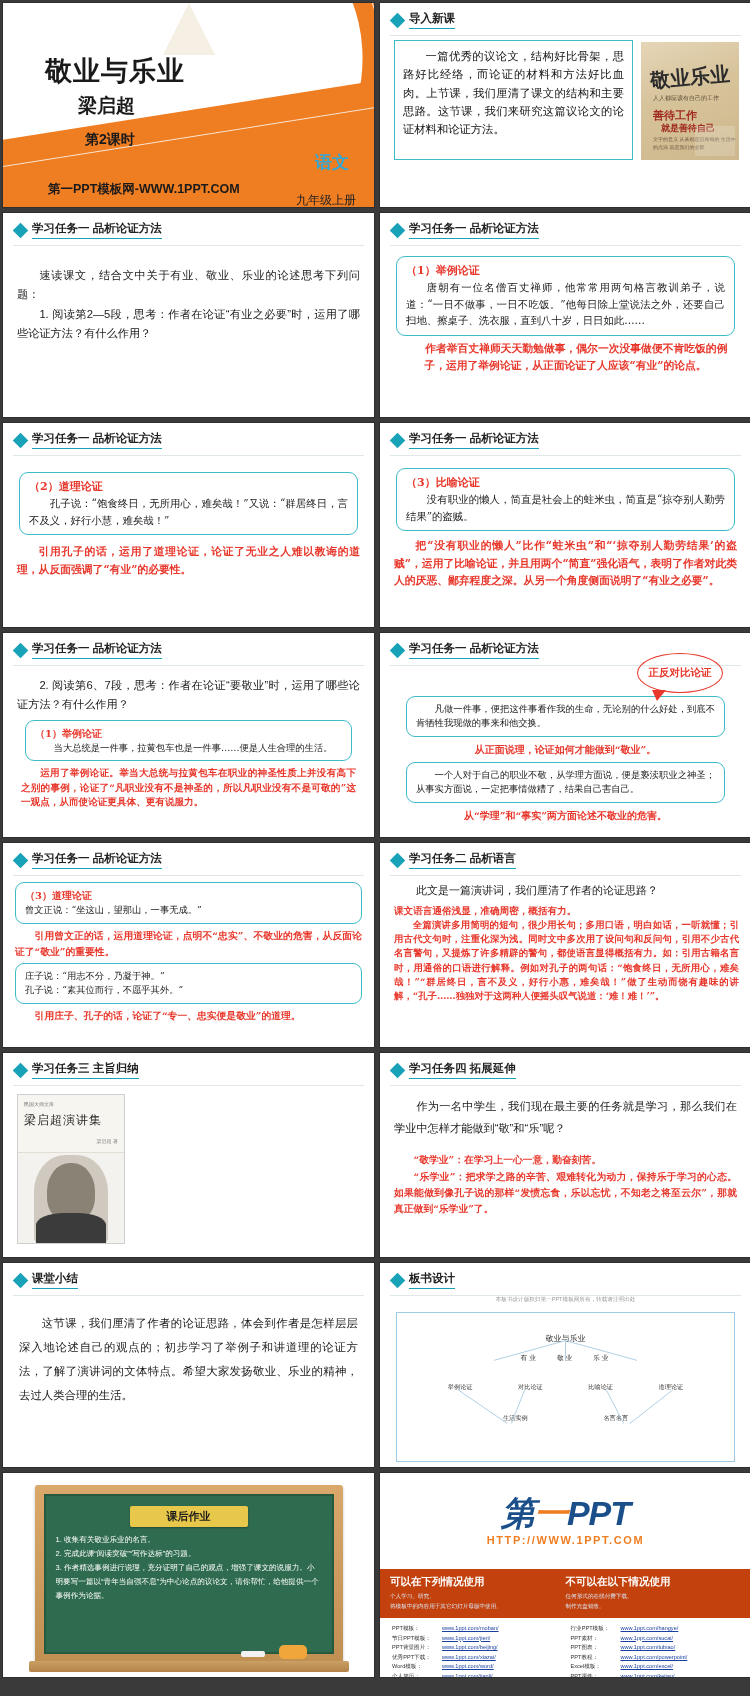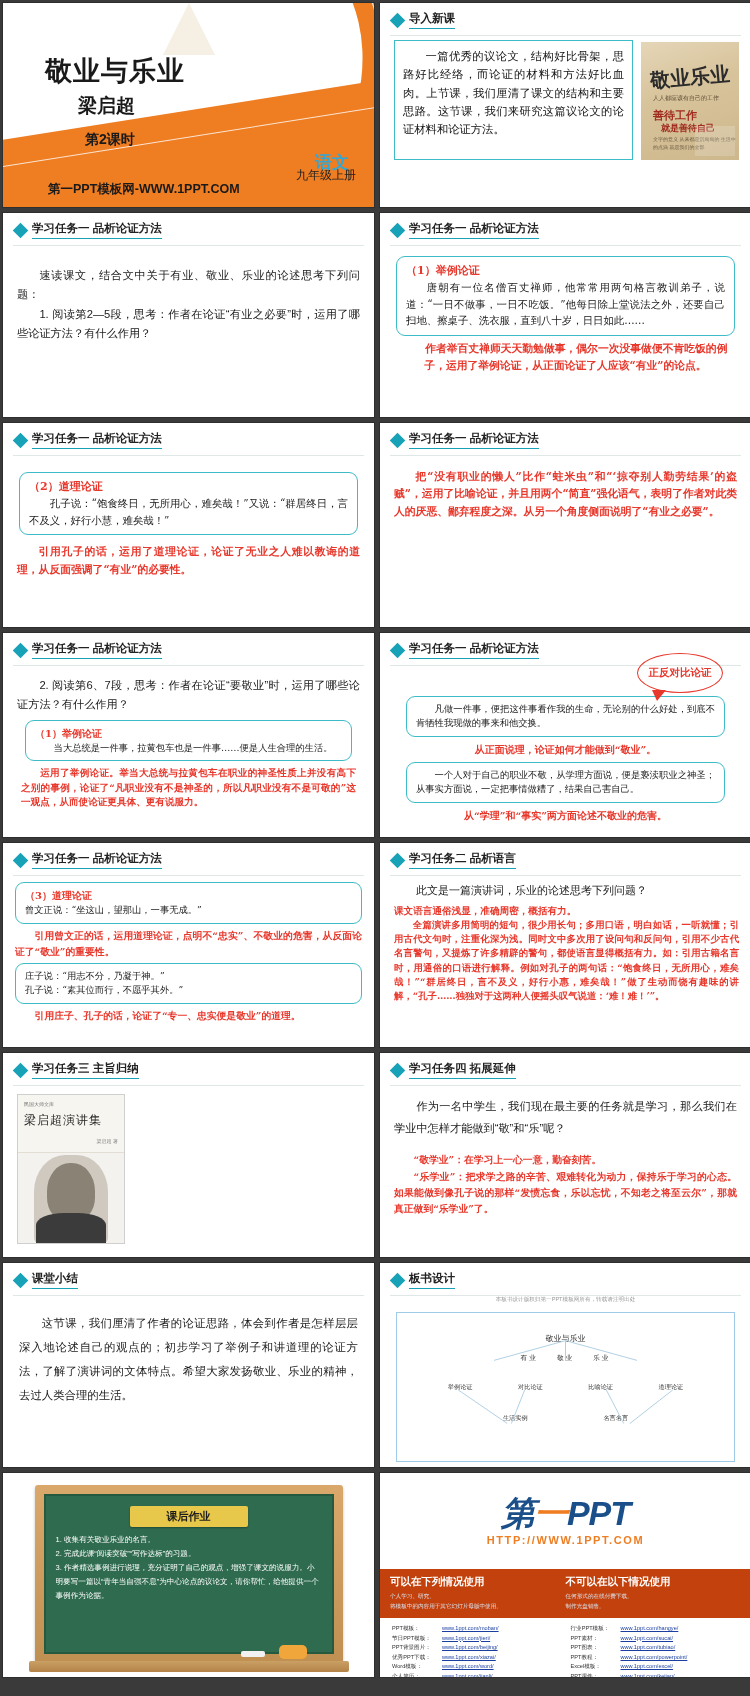--- a/index.html
+++ b/index.html
@@ -50,21 +50,21 @@
   }
   .band-bottom::after{
     content:""; position:absolute; left:0; top:26px; width:100%; height:1px;
     background: rgba(255,255,255,.8);
   }
   .title-main { position:absolute; left:42px; top:50px; font-size:27px; font-weight:bold; color:#1a1a1a; letter-spacing:1px;}
   .title-author { position:absolute; left:75px; top:90px; font-size:19px; font-weight:bold; color:#1a1a1a;}
   .title-lesson { position:absolute; left:82px; top:128px; font-size:14px; font-weight:bold; color:#1a1a1a;}
   .title-site { position:absolute; left:45px; top:178px; font-size:12.5px; font-weight:bold; color:#1a1a1a; z-index:5;text-align:right;}
   .title-subject { position:absolute; right:25px; top:148px; font-size:17px; color:#2fa8d8; font-weight:bold; z-index:5;}
-  .title-grade { position:absolute; right:18px; top:164px; font-size:12px; color:#222; z-index:5;}
+  .title-grade { position:absolute; right:18px; top:189px; font-size:12px; color:#222; z-index:5;}
   .tri-deco{ position:absolute; left:160px; top:0px; width:0;height:0;
     border-left:26px solid transparent; border-right:26px solid transparent;
     border-bottom:52px solid #f6efe3; }
 
   
   .hdr {
     display:flex; align-items:center; gap:6px;
     padding: 8px 0 4px 12px;
   }
   .diamond {
@@ -292,20 +292,24 @@
     </div>
   </div>
 
   <div class="slide">
     <div class="hdr">
       <span class="diamond"></span>
       <span class="hdr-text">学习任务一  品析论证方法</span>
     </div>
     <div class="hdr-rule"></div>
     <div class="body">
+      <div class="box" style="margin-top:6px">
+        <span class="lbl">（3）比喻论证</span>
+        <span class="tx indent">没有职业的懒人，简直是社会上的蛀米虫，简直是“掠夺别人勤劳结果”的盗贼。</span>
+      </div>
       <div class="p-red indent" style="margin-top:6px">把“没有职业的懒人”比作“蛀米虫”和“‘掠夺别人勤劳结果’的盗贼”，运用了比喻论证，并且用两个“简直”强化语气，表明了作者对此类人的厌恶、鄙弃程度之深。从另一个角度侧面说明了“有业之必要”。</div>
     </div>
   </div>
 
   <div class="slide">
     <div class="hdr">
       <span class="diamond"></span>
       <span class="hdr-text">学习任务一  品析论证方法</span>
     </div>
     <div class="hdr-rule"></div>
@@ -361,21 +365,21 @@
     </div>
   </div>
 
   <div class="slide">
     <div class="hdr">
       <span class="diamond"></span>
       <span class="hdr-text">学习任务二  品析语言</span>
     </div>
     <div class="hdr-rule"></div>
     <div class="body" style="padding:5px 12px 0 14px">
-      <div class="p-black indent" style="font-size:11px">此文是一篇演讲词，乐业的论述思考下列问题？</div>
+      <div class="p-black indent" style="font-size:11px">此文是一篇演讲词，我们厘清了作者的论证思路？</div>
       <div class="p-red" style="font-size:9.6px;margin-top:3px">课文语言通俗浅显，准确周密，概括有力。</div>
       <div class="p-red indent" style="font-size:9.4px;line-height:1.5">全篇演讲多用简明的短句，很少用长句；多用口语，明白如话，一听就懂；引用古代文句时，注重化深为浅。同时文中多次用了设问句和反问句，引用不少古代名言警句，又提炼了许多精辟的警句，都使语言显得概括有力。如：引用古籍名言时，用通俗的口语进行解释。例如对孔子的两句话：“饱食终日，无所用心，难矣哉！”“群居终日，言不及义，好行小惠，难矣哉！”做了生动而饶有趣味的讲解，“孔子……独独对于这两种人便摇头叹气说道：‘难！难！’”。</div>
     </div>
   </div>
 
   <div class="slide">
     <div class="hdr">
       <span class="diamond"></span>
       <span class="hdr-text">学习任务三  主旨归纳</span>
     </div>

